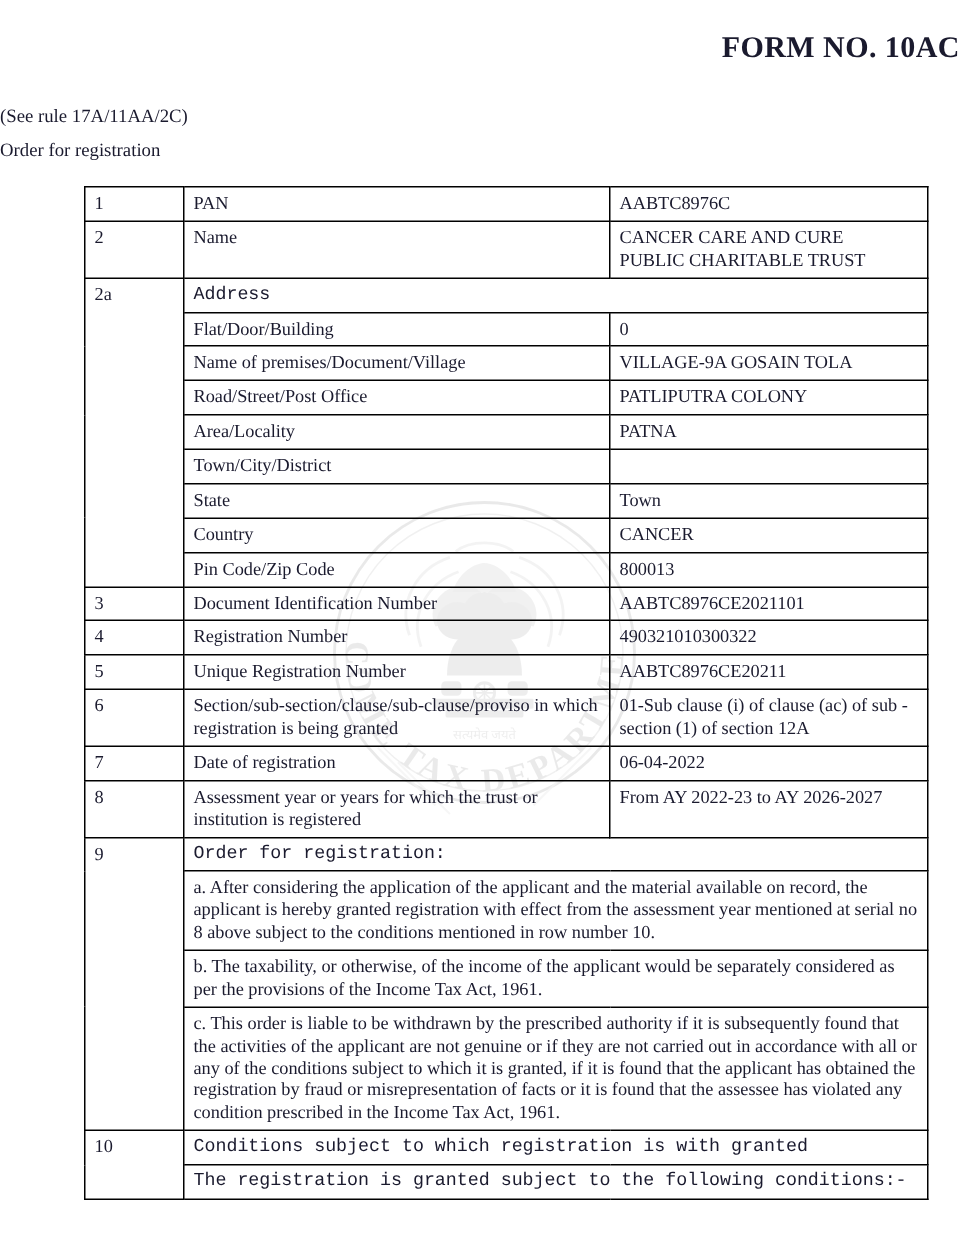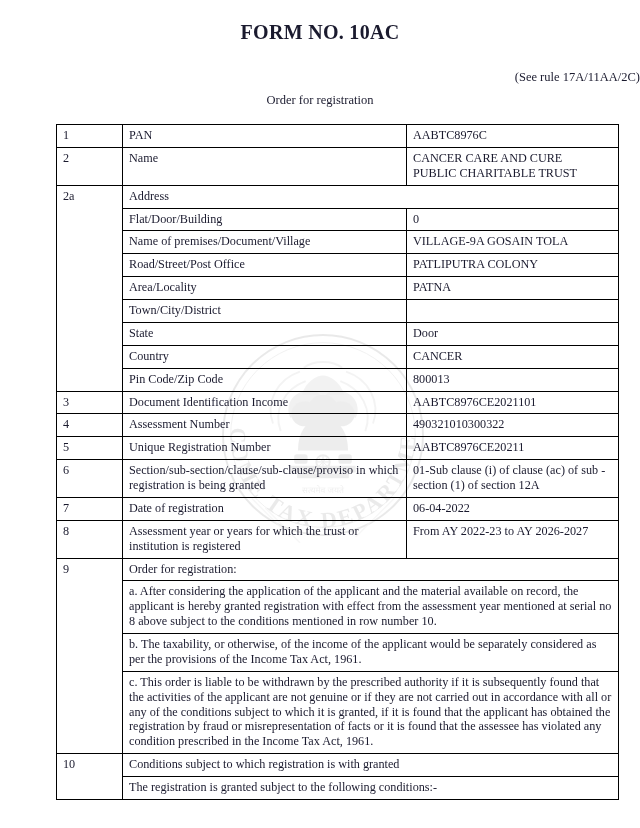--- a/index.html
+++ b/index.html
@@ -38,39 +38,38 @@
     position: absolute;
     left: 198px;
     top: 310px;
     width: 250px;
     height: 250px;
     opacity: 0.30;
   }
 
   
   .doc-title {
-    text-align: center;
+    text-align: right;
     font-weight: bold;
     font-size: 20px;
     letter-spacing: 0.3px;
     margin: 0;
     padding-top: 21px;
     position: relative;
     z-index: 2;
   }
   .doc-subtitle {
-    text-align: right;
+    text-align: left;
     font-size: 12.5px;
     margin: 0;
     padding-top: 26px;
     position: relative;
     z-index: 2;
   }
   .doc-subtitle2 {
-    text-align: center;
     font-size: 12.5px;
     margin: 0;
     padding-top: 8px;
     position: relative;
     z-index: 2;
   }
 
   
   #form-table {
     position: relative;
@@ -86,21 +85,21 @@
     vertical-align: top;
     padding: 3px 5px 4px 6px;
     font-size: 12.2px;
     line-height: 1.22;
     background: transparent;
   }
   td.c-sl   { width: 54px; }
   td.c-lbl  { width: 272px; }
   td.c-val  { width: 200px; }
 
-  td.tall { height: 14px; }
+  td.tall { height: 14px; font-family: Liberation Mono, monospace; }
   .para {
     font-size: 12.2px;
     line-height: 1.26;
     text-align: left;
     font-family: Liberation Serif, serif;
   }
   .nowrap-break { white-space: pre-line; }
 </style>
 </head>
 <body>
@@ -205,40 +204,40 @@
       <tr>
         <td class="c-lbl">Area/Locality</td>
         <td class="c-val">PATNA</td>
       </tr>
       <tr>
         <td class="c-lbl">Town/City/District</td>
         <td class="c-val"></td>
       </tr>
       <tr>
         <td class="c-lbl">State</td>
-        <td class="c-val">Door</td>
+        <td class="c-val">Town</td>
       </tr>
       <tr>
         <td class="c-lbl">Country</td>
         <td class="c-val">CANCER</td>
       </tr>
       <tr>
         <td class="c-lbl">Pin Code/Zip Code</td>
         <td class="c-val">800013</td>
       </tr>
 
       <tr>
         <td class="c-sl">3</td>
-        <td class="c-lbl">Document Identification Income</td>
+        <td class="c-lbl">Document Identification Number</td>
         <td class="c-val">AABTC8976CE2021101</td>
       </tr>
 
       <tr>
         <td class="c-sl">4</td>
-        <td class="c-lbl">Assessment Number</td>
+        <td class="c-lbl">Registration Number</td>
         <td class="c-val">490321010300322</td>
       </tr>
 
       <tr>
         <td class="c-sl">5</td>
         <td class="c-lbl">Unique Registration Number</td>
         <td class="c-val">AABTC8976CE20211</td>
       </tr>
 
       <tr>

